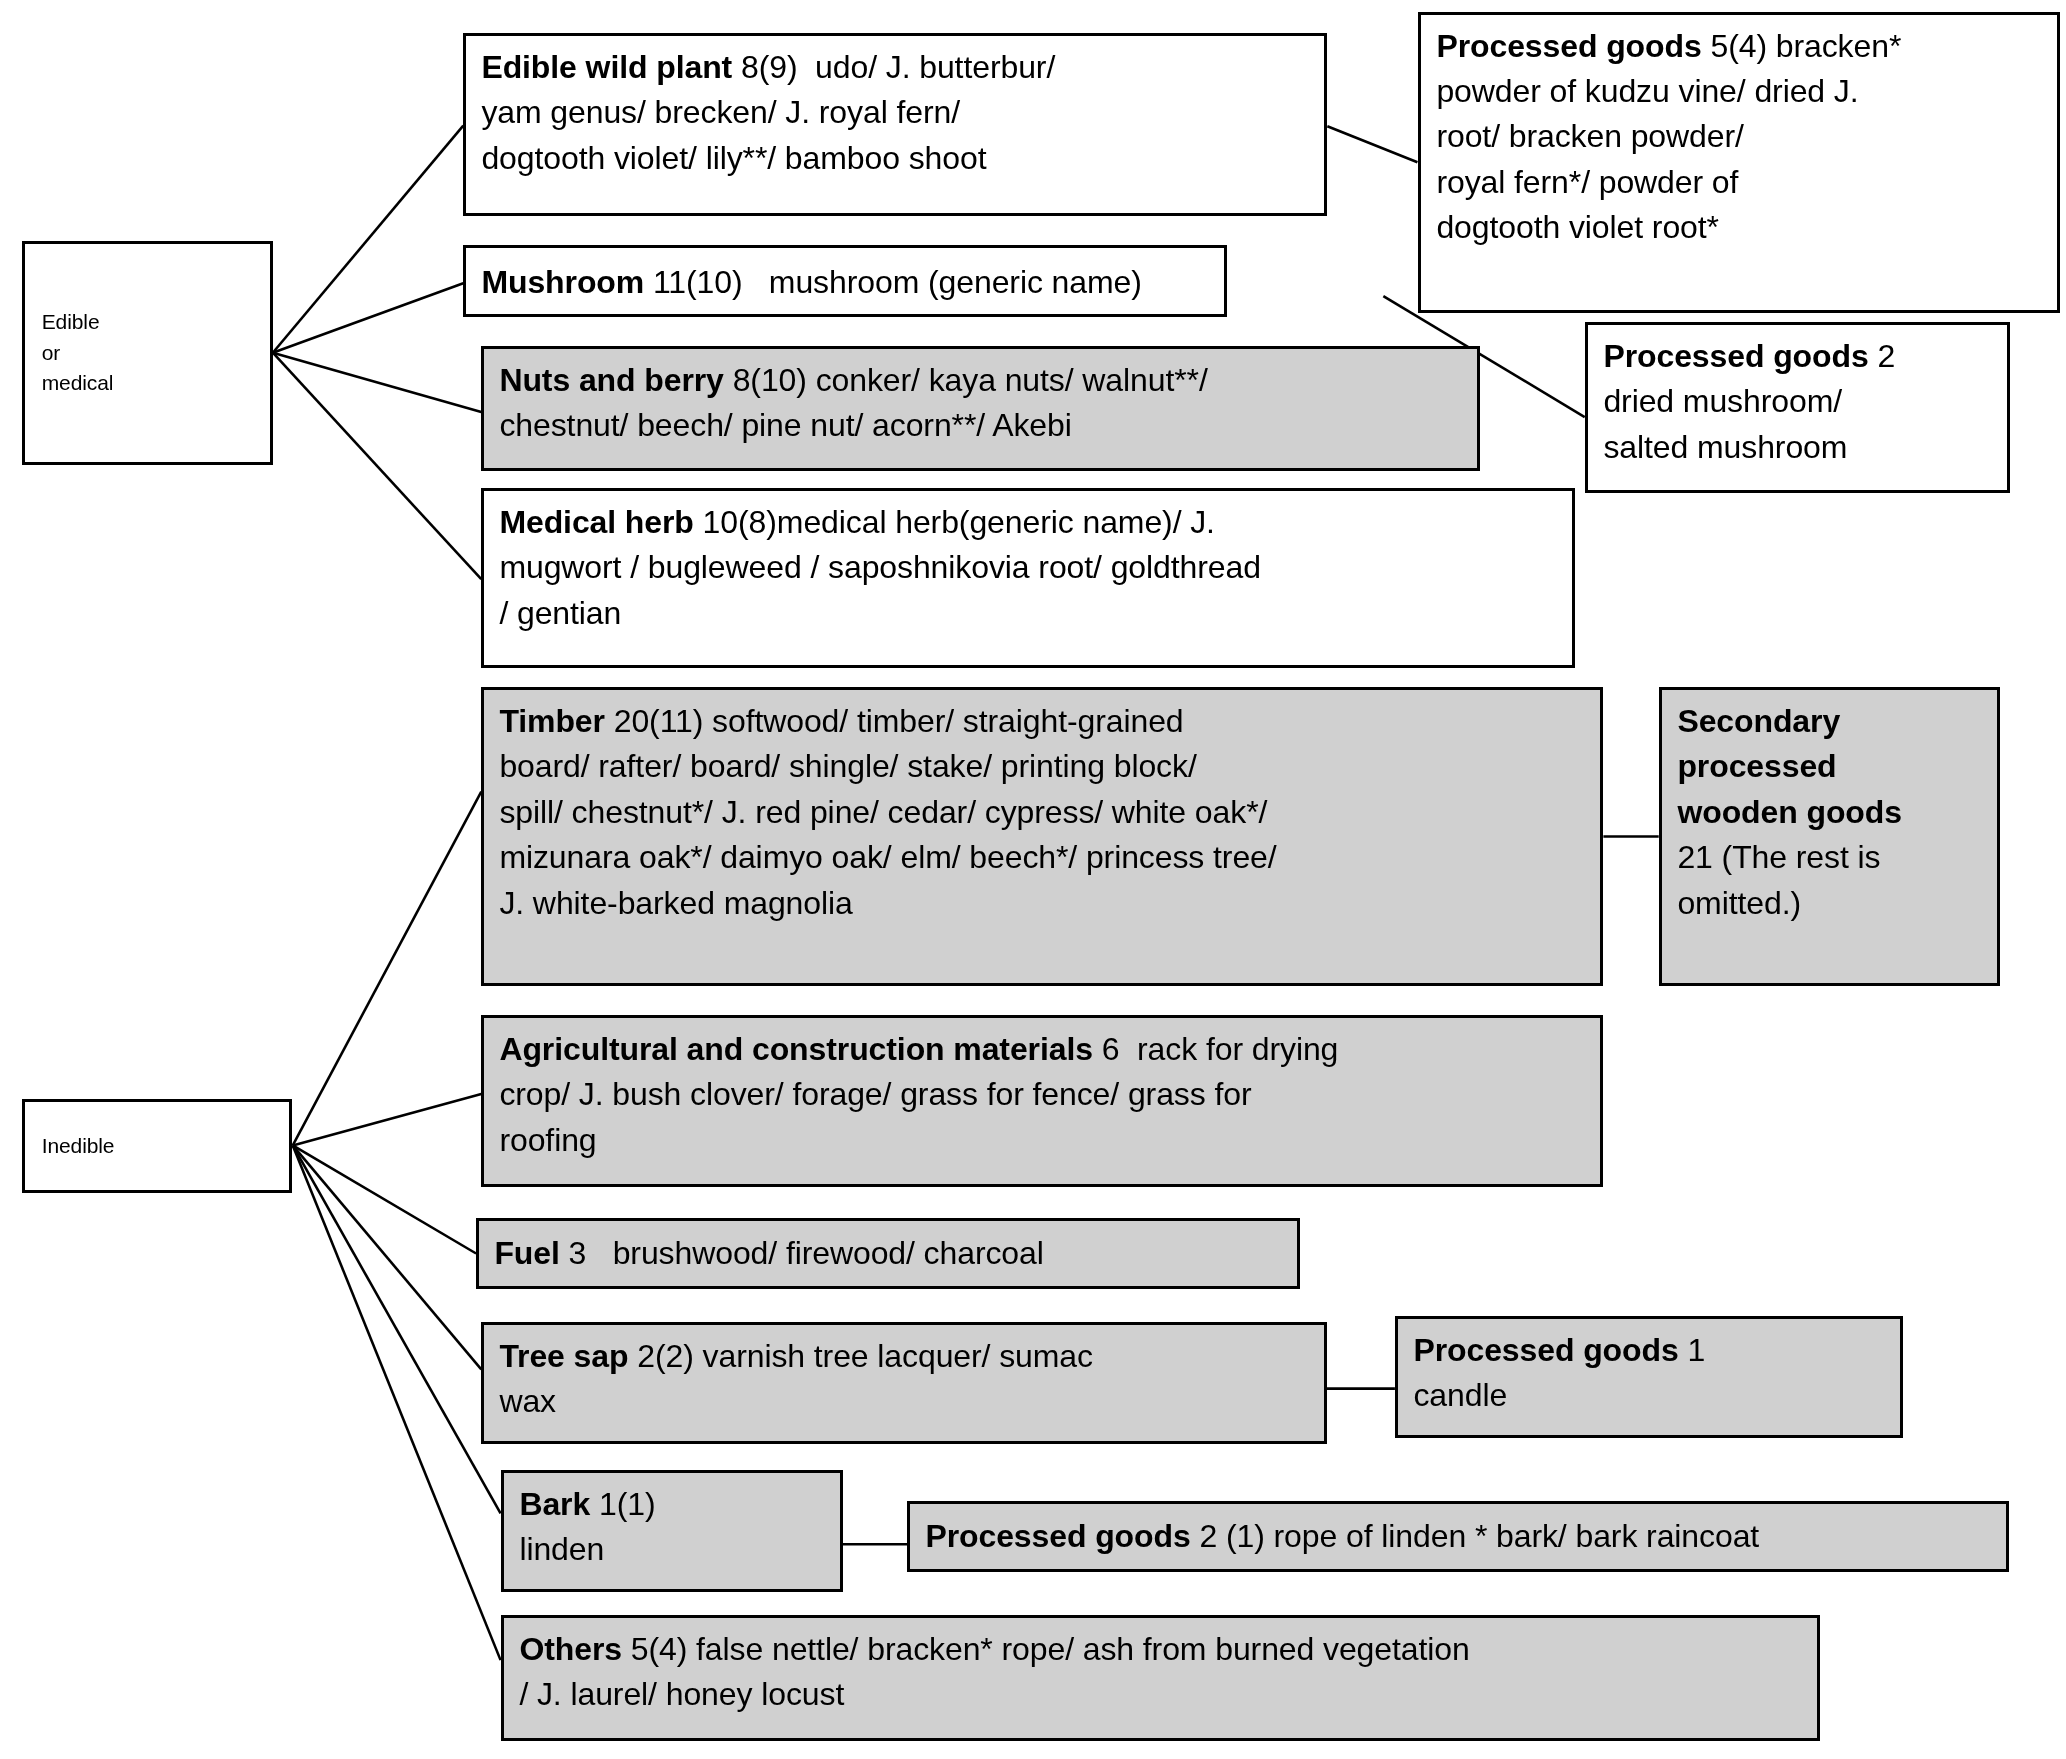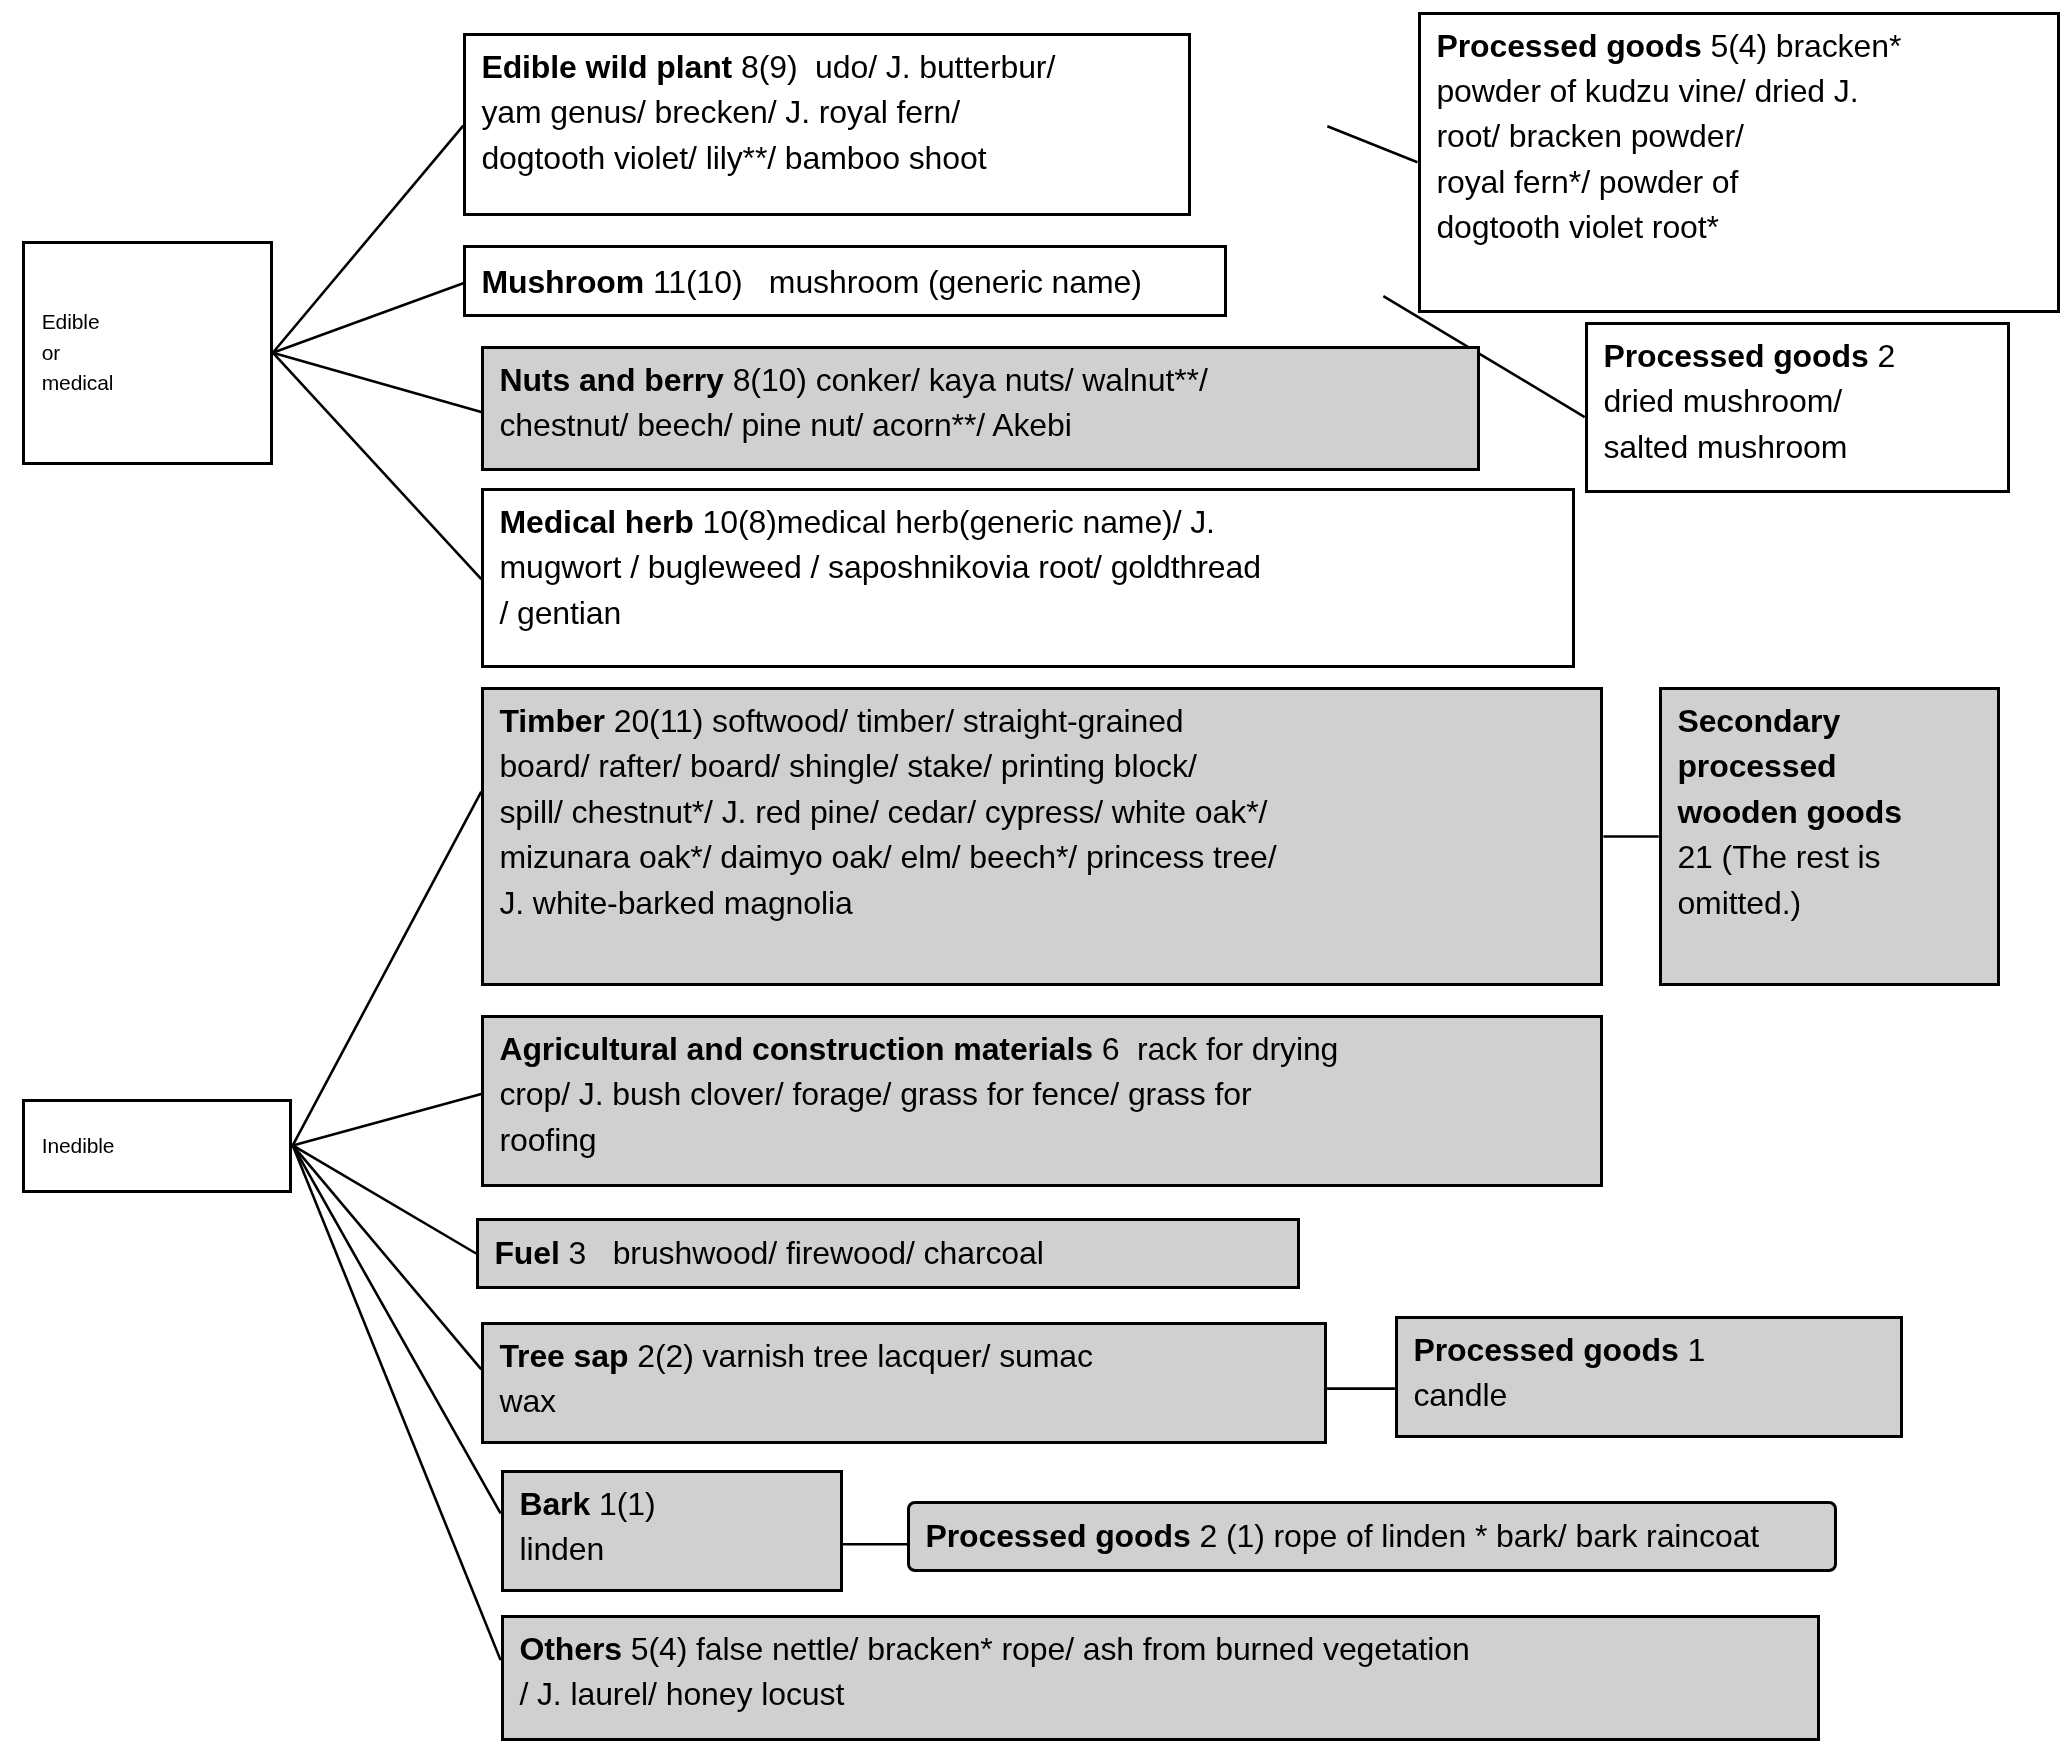--- a/index.html
+++ b/index.html
@@ -78,21 +78,21 @@
       <line x1="1310" y1="2400" x2="1410" y2="2400"></line>
     </g>
   </svg>
 
   <div class="node root" style="left:22px; top:241px; width:251px; height:224px;">
     <p>Edible</p>
     <p>or</p>
     <p>medical</p>
   </div>
 
-  <div class="node" style="left:463px; top:33px; width:728px; height:183px;">
+  <div class="node" style="left:463px; top:33px; width:864px; height:183px;">
     <p>
       <span class="ttl">Edible wild plant</span>
       <span>8(9)</span>
       &nbsp;<span>udo/ J. butterbur/</span>
     </p>
     <p>yam genus/ brecken/ J. royal fern/</p>
     <p>dogtooth violet/ lily**/ bamboo shoot</p>
   </div>
 
   <div class="node" style="left:1418px; top:11.6px; width:642px; height:301px;">
@@ -202,21 +202,21 @@
   </div>
 
   <div class="node gray" style="left:501px; top:1470px; width:342px; height:122px;">
     <p>
       <span class="ttl">Bark</span>
       <span>1(1)</span>
     </p>
     <p>linden</p>
   </div>
 
-  <div class="node gray" style="left:907px; top:1501px; width:930px; height:71px; padding-top:10.3px;border-radius:8px;">
+  <div class="node gray" style="left:907px; top:1501px; width:1102px; height:71px; padding-top:10.3px;">
     <p>
       <span class="ttl">Processed goods</span>
       <span>2 (1)</span>
       <span>rope of linden * bark/ bark raincoat</span>
     </p>
   </div>
 
   <div class="node gray" style="left:501px; top:1615px; width:1319px; height:126px;">
     <p>
       <span class="ttl">Others</span>

